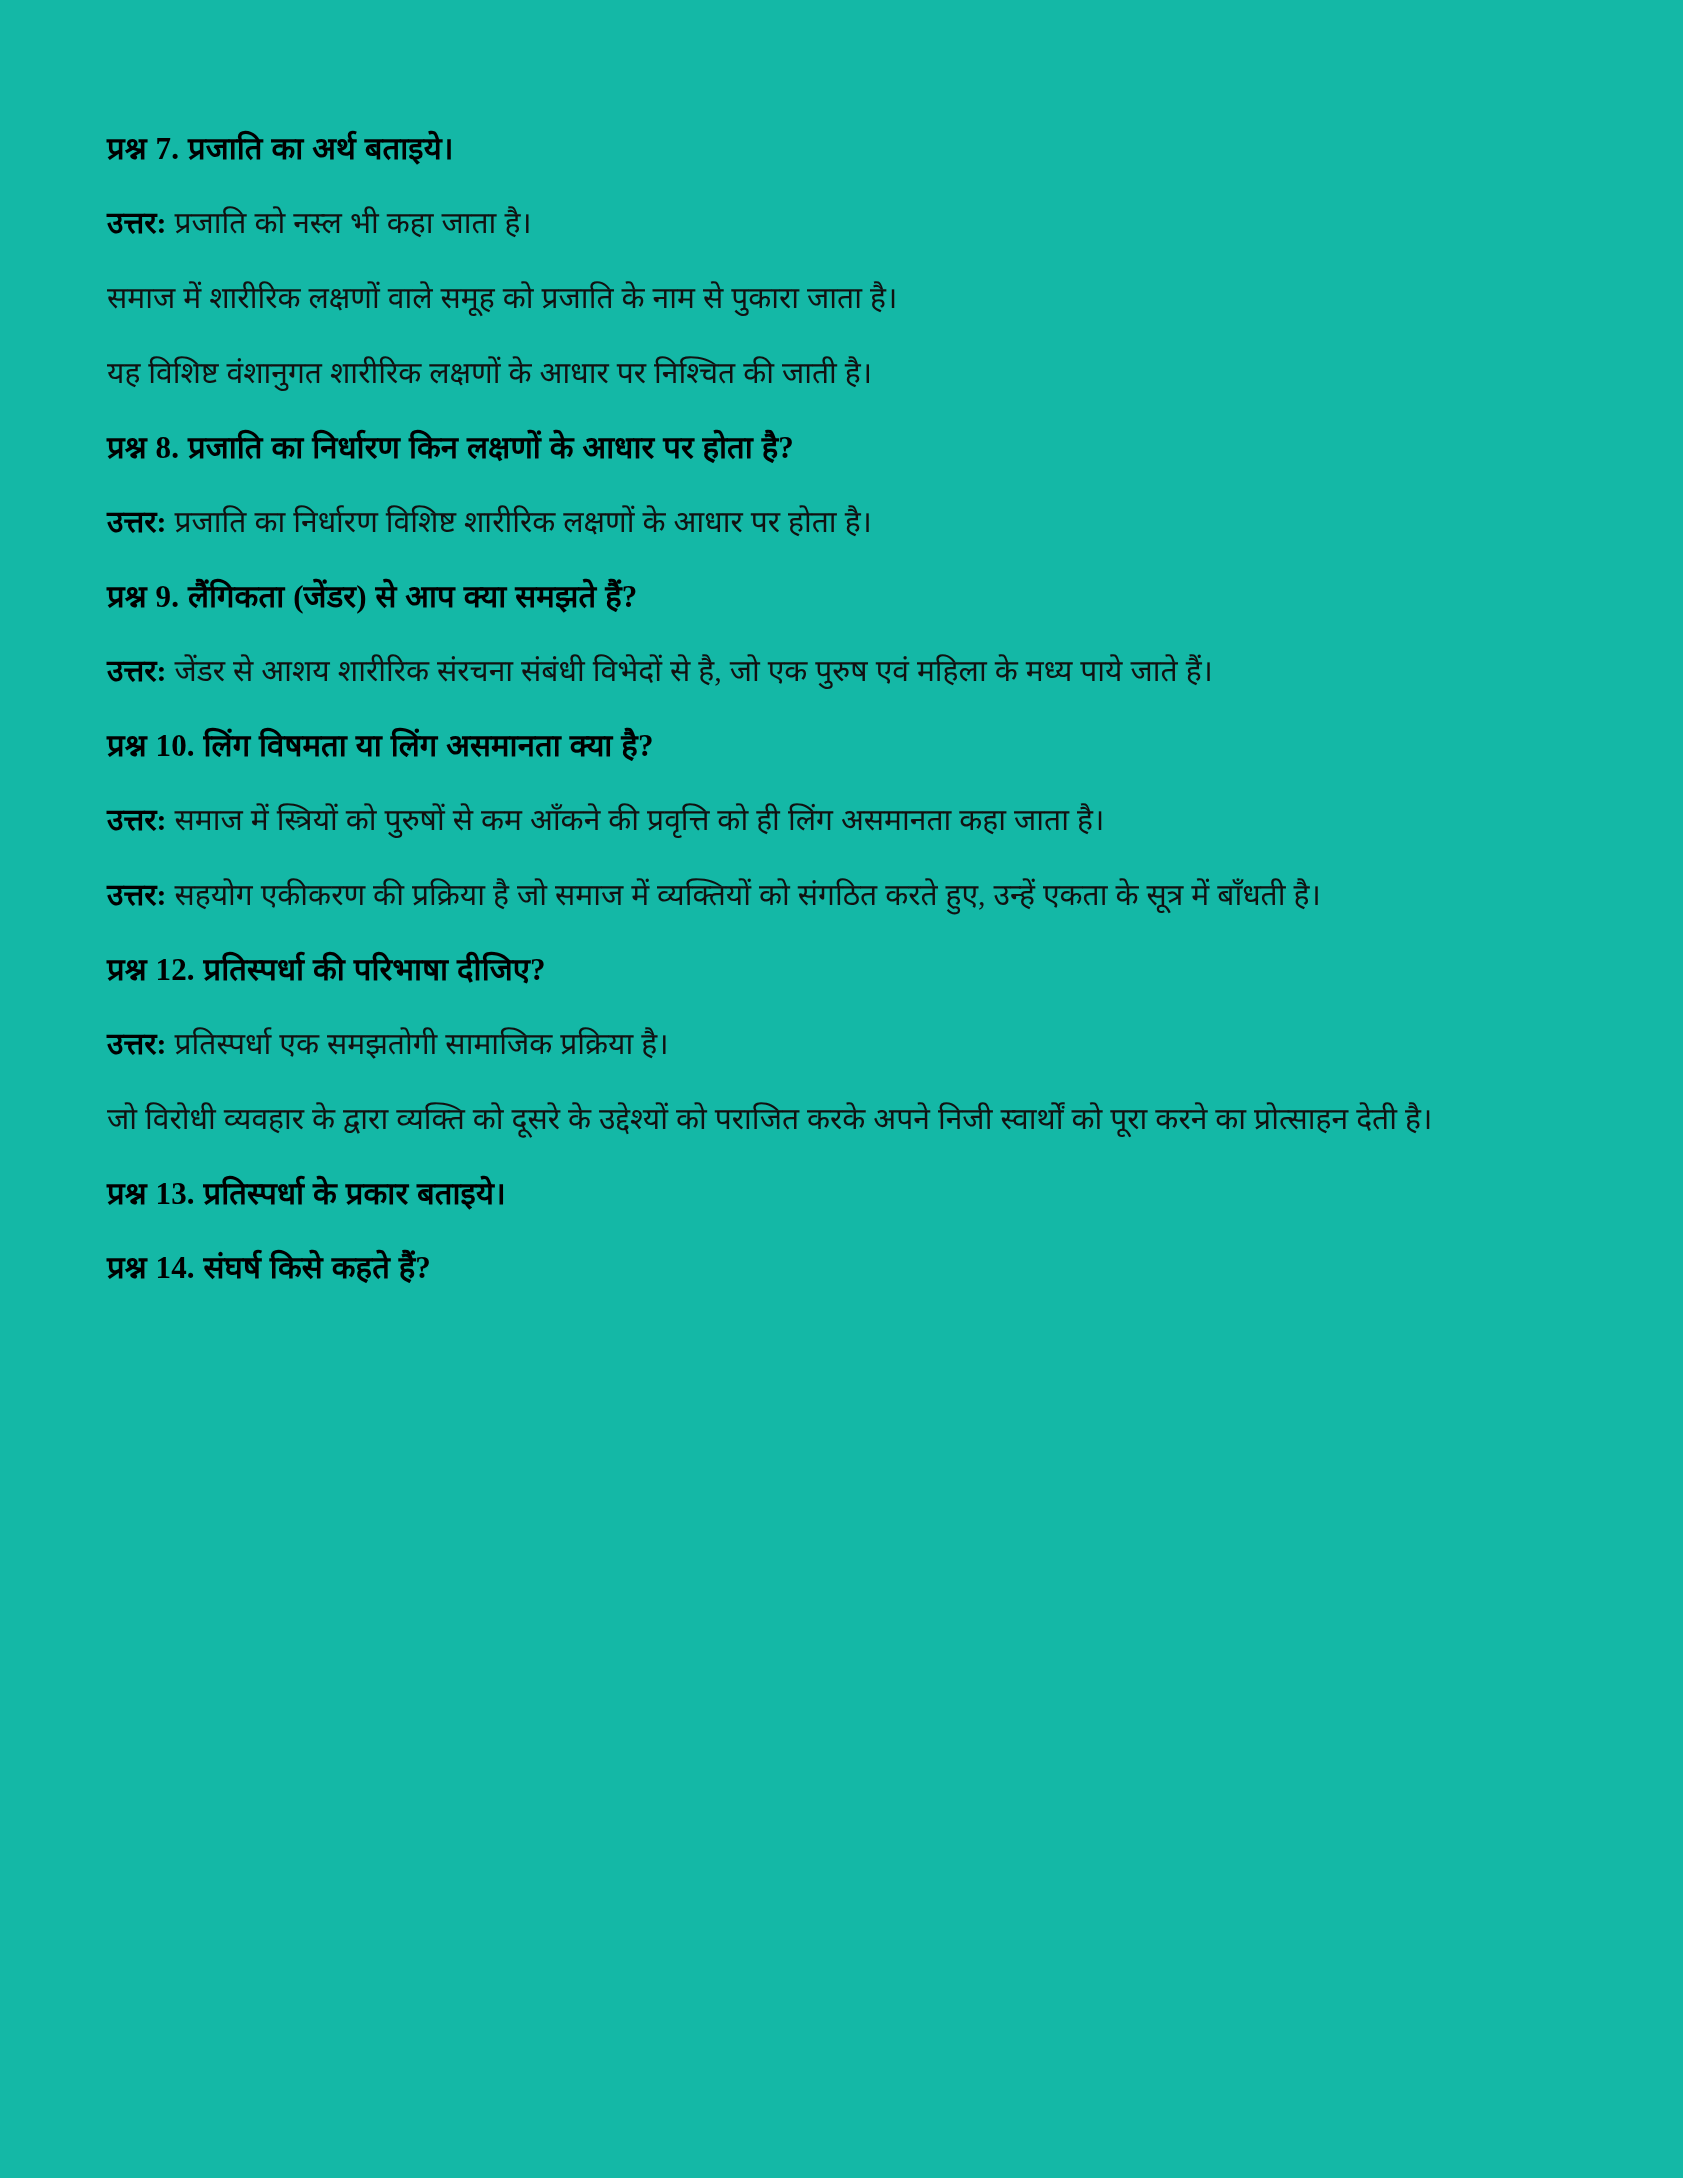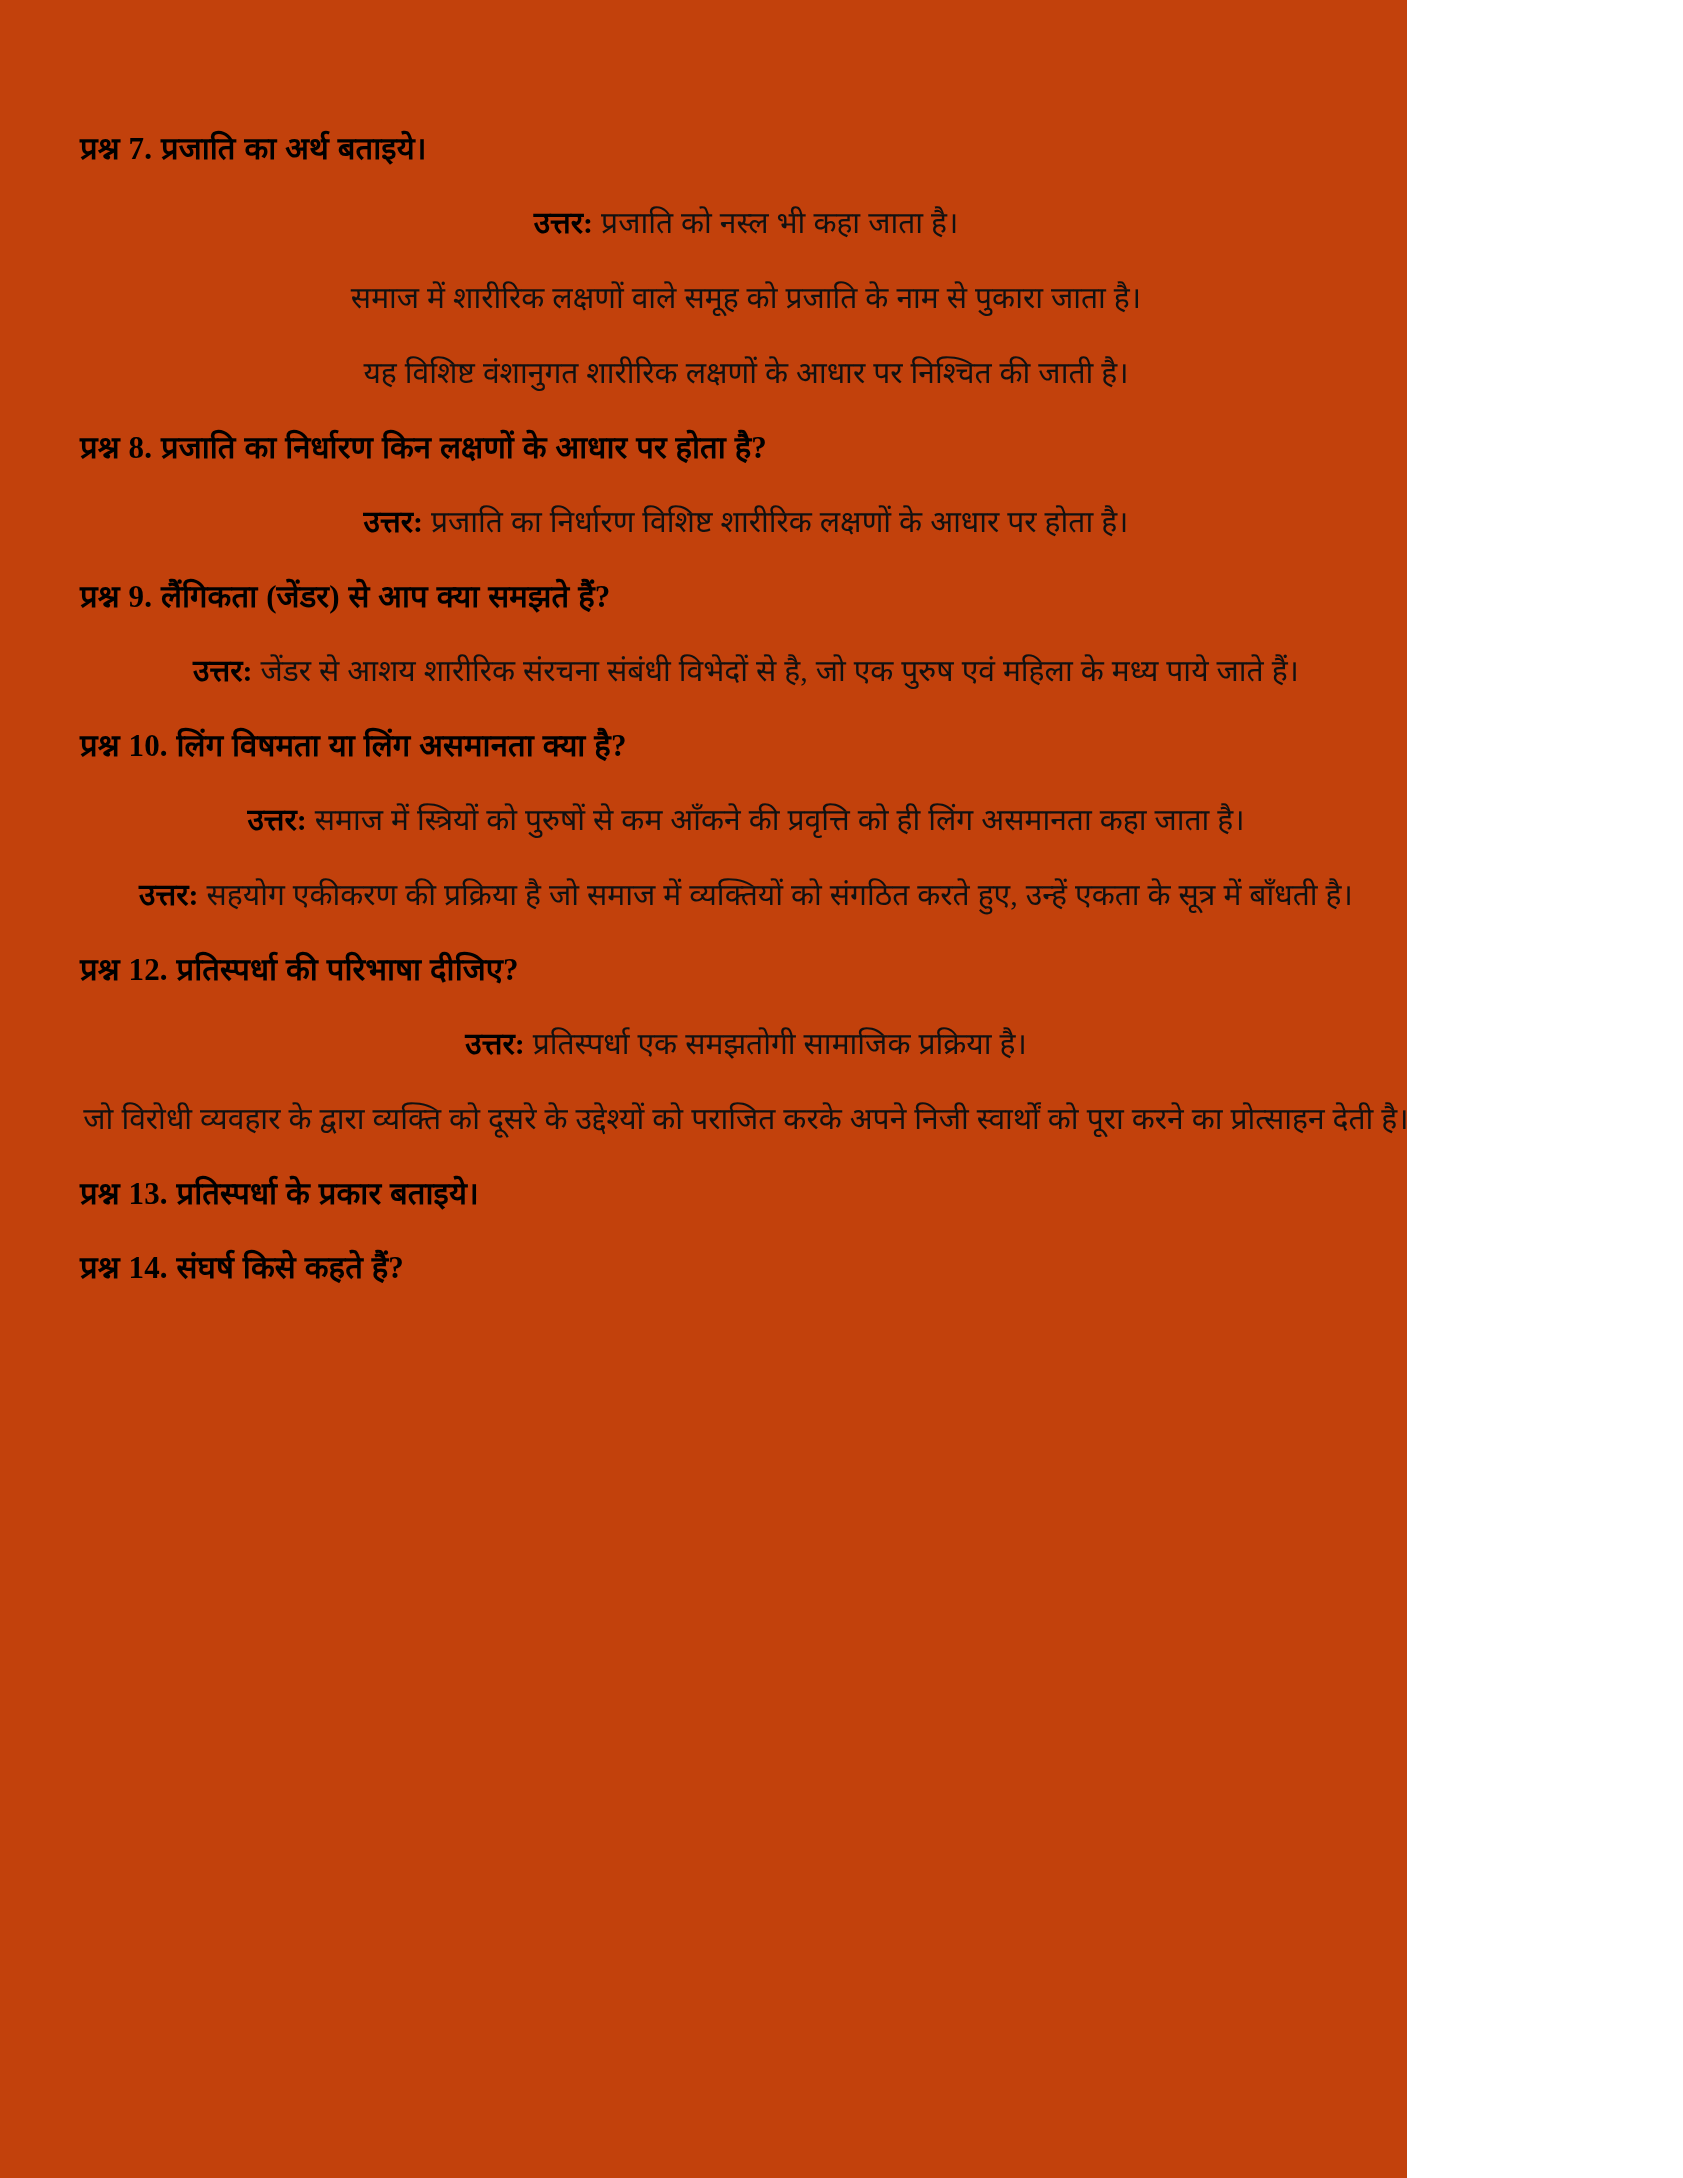--- a/index.html
+++ b/index.html
@@ -10,25 +10,25 @@
   }
   body {
     width: 1683px;
     height: 2178px;
     font-family: "Liberation Serif", "DejaVu Serif", serif;
     color: #0b0b0b;
     -webkit-font-smoothing: antialiased;
   }
   .page {
     position: relative;
-    width: 1407px;
+    width: 1683px;
     height: 2178px;
-    background: #c2410c;
+    background: #14b8a6;
     box-sizing: border-box;
-    padding: 129px 173px 119px 80px;
+    padding: 129px 173px 119px 107px;
   }
   .content {
     width: 1332px;
   }
   
   .qa-block {
     margin: 0;
   }
   .question {
     font-weight: 700;
@@ -40,21 +40,21 @@
     word-spacing: 1px;
   }
   
   .answer,
   .para {
     font-weight: 400;
     font-size: 30px;
     line-height: 1.36;
     margin: 0 0 34px 0;
     color: #111111;
-    text-align: center;
+    text-align: left;
     word-spacing: 0.5px;
   }
   .answer .label {
     font-weight: 700;
     color: #000000;
   }
   
   .qa-block + .qa-block {
   }
 </style>

